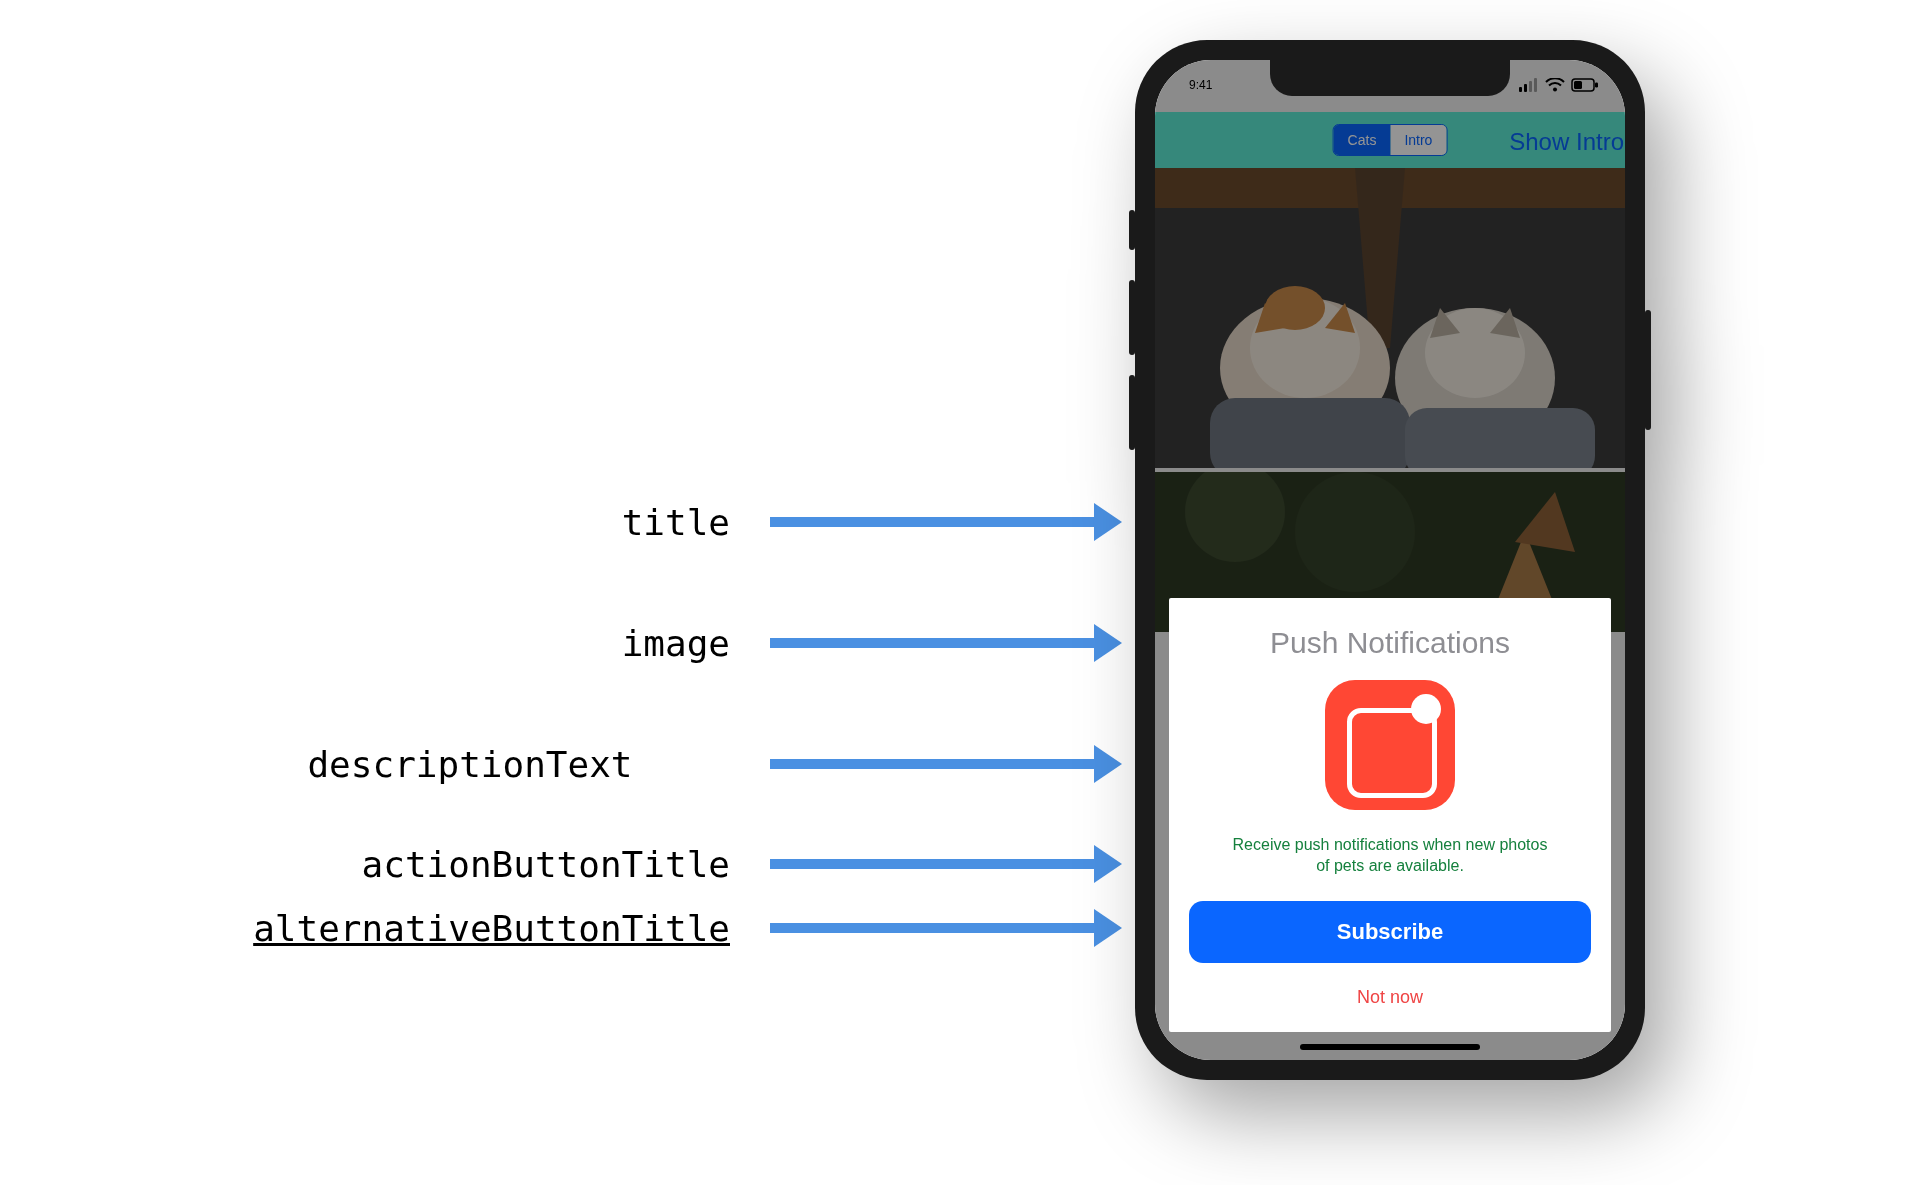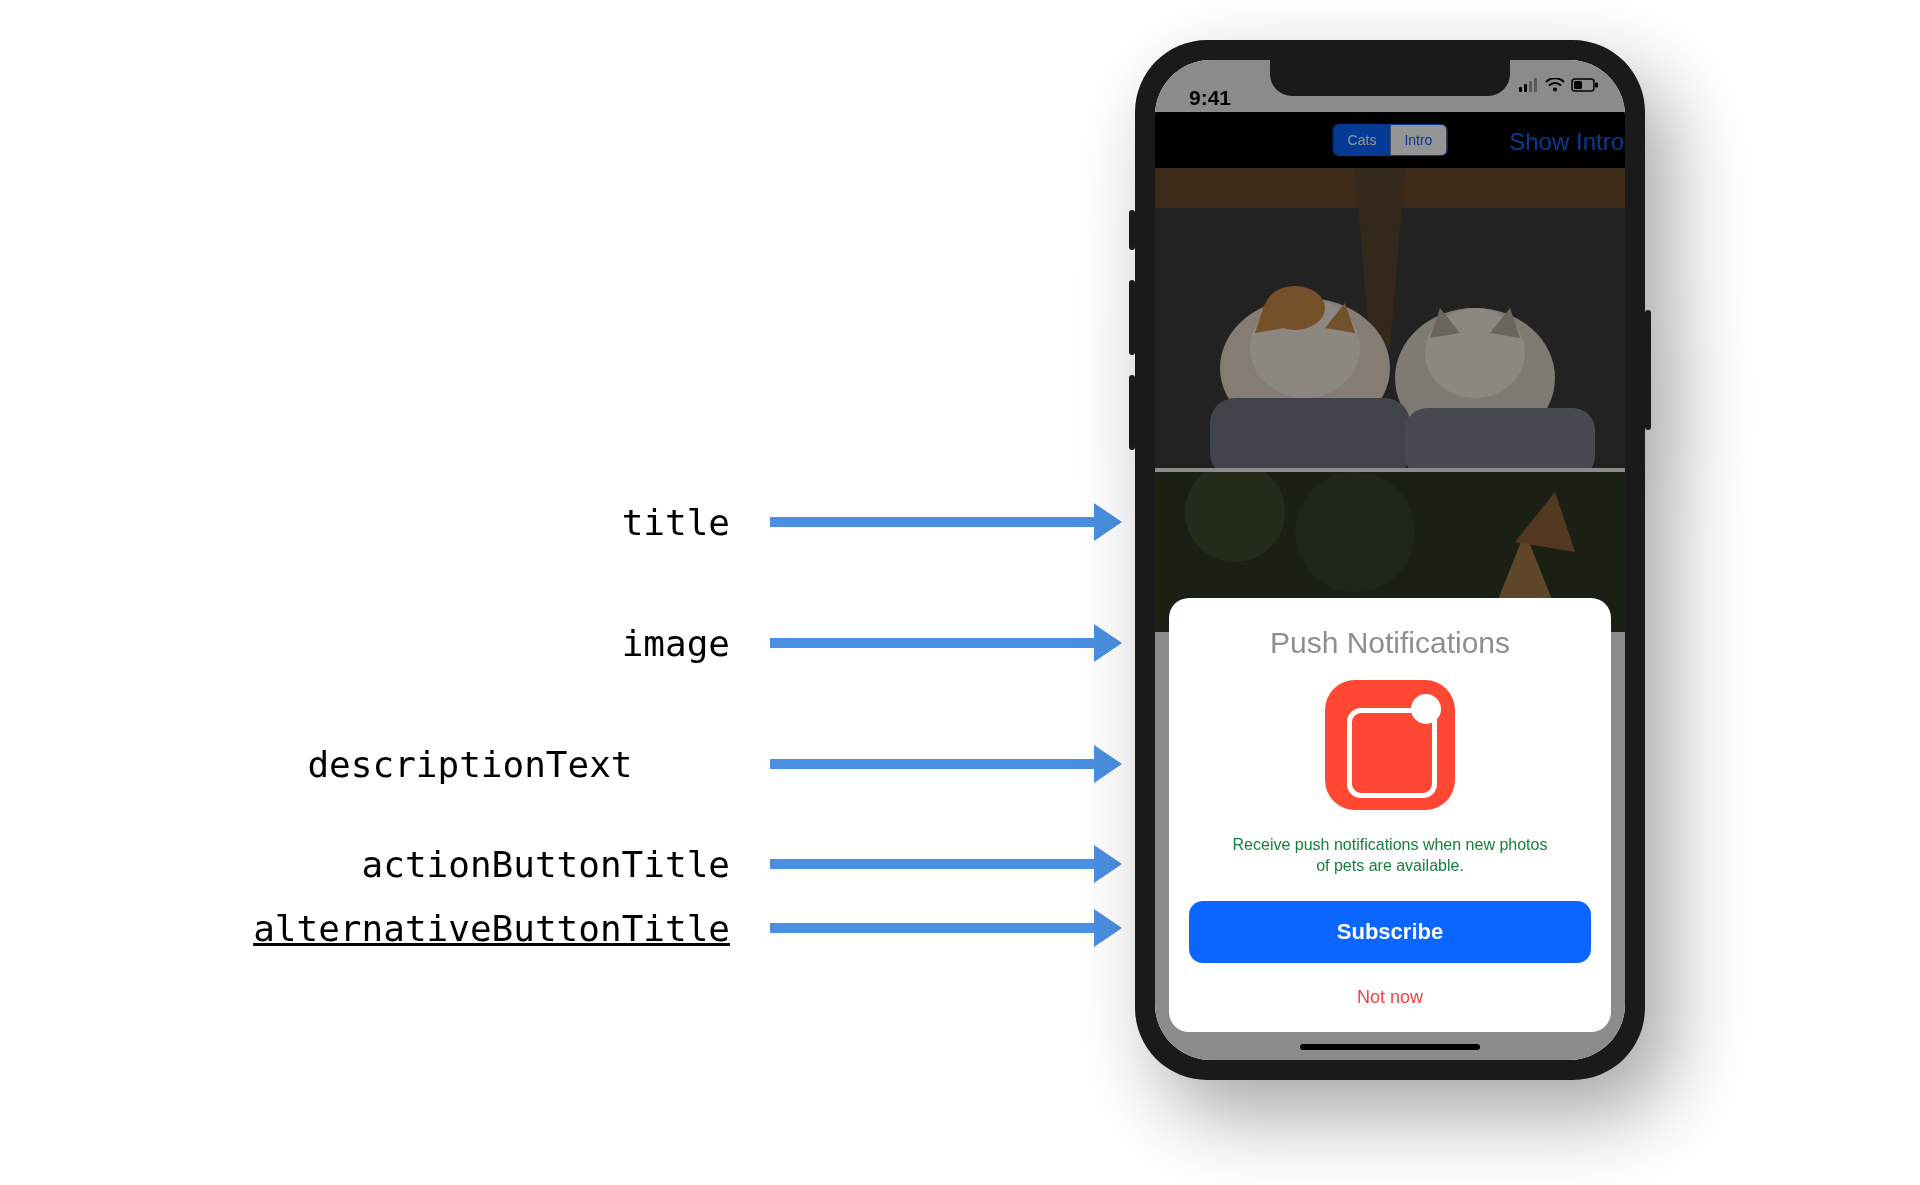--- a/index.html
+++ b/index.html
@@ -131,24 +131,23 @@
     position: absolute;
     top: 0; left: 0; right: 0;
     height: 52px;
     display: flex;
     align-items: center;
     z-index: 40;
   }
   .statusbar .time {
     position: absolute;
     left: 34px; top: 18px;
-    font-size: 21px;
-    font-weight: 700;
+    font-size: 12px;
+    font-weight: 400;
     color: #000;
-    margin-top: 8px;
   }
   .statusbar .right-icons {
     position: absolute;
     right: 26px; top: 18px;
     display: flex;
     align-items: center;
     gap: 6px;
   }
   .statusbar svg { display: block; }
 
@@ -163,21 +162,21 @@
   .app {
     position: absolute;
     inset: 0;
     background: #efefef;
     z-index: 10;
   }
   .navbar {
     position: absolute;
     top: 52px; left: 0; right: 0;
     height: 56px;
-    background: #000000;
+    background: #5eead4;
     border-bottom: 5px solid #ec4899;
   }
   .seg {
     position: absolute;
     left: 50%; top: 12px; transform: translateX(-50%);
     display: flex;
     border: 1.5px solid #0a66ff;
     border-radius: 6px;
     overflow: hidden;
     font-size: 14px;
@@ -207,21 +206,21 @@
   }
   .photo1 { top: 108px; height: 300px; }
   .photo2 { top: 412px; height: 160px; }
   .photo svg { width: 100%; height: 100%; display: block; }
 
   
   .bulletin {
     position: absolute;
     left: 14px; right: 14px; bottom: 28px;
     background: #fff;
-    border-radius: 20px;
+    border-radius: 2px;
     padding: 28px 20px 18px 20px;
     z-index: 30;
     text-align: center;
     box-sizing: border-box;
   }
   .b-title {
     font-size: 30px;
     font-weight: 400;
     color: #8e8e93;
     margin-bottom: 20px;

